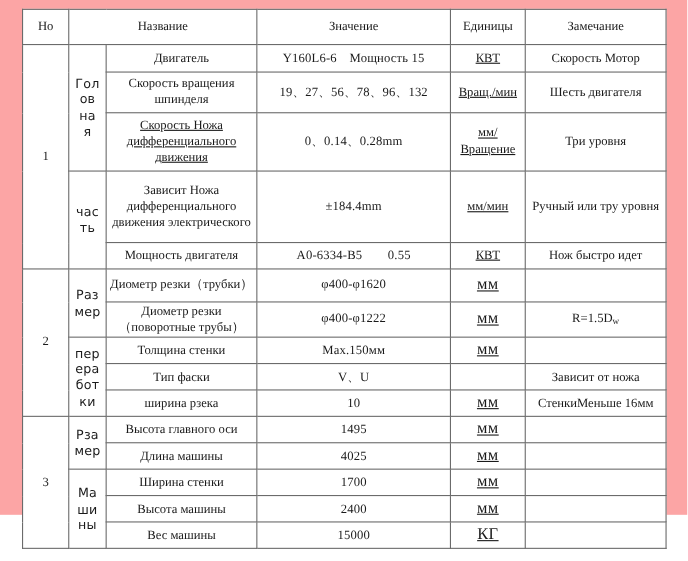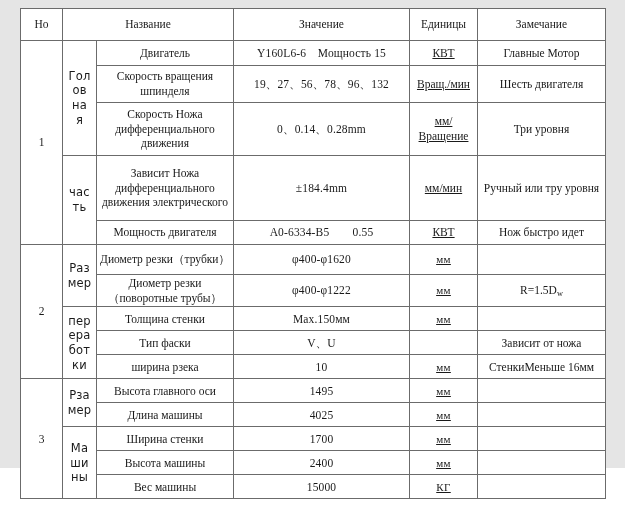--- a/index.html
+++ b/index.html
@@ -12,21 +12,21 @@
     height: 510px;
     font-family: "Liberation Serif", "DejaVu Serif", serif;
     color: #1a1a1a;
     overflow: hidden;
   }
 
   #sheet {
     position: relative;
     width: 625px;
     height: 468px;
-    background: #e5e5e5;
+    background: #fca5a5;
   }
 
   table.spec {
     position: absolute;
     left: 20px;
     top: 8px;
     width: 585px;
     border-collapse: collapse;
     table-layout: fixed;
     background: #ffffff;
@@ -89,30 +89,30 @@
   td.unit-cell {
     font-size: 10.5px;
     text-decoration: underline;
   }
 
   td.remark-cell {
     font-size: 11.5px;
   }
 
   
-  .unit-sm { font-size: 11px; letter-spacing: 0.4px; }
+  .unit-sm { font-size: 15px; letter-spacing: 0.4px; }
 
   sub {
     font-size: 72%;
     vertical-align: -0.22em;
   }
 
   .r-tall-1 { height: 22px; font-family: Liberation Serif, serif; }
   .r-tall-2 { height: 34px; }
-  .r-tall-3 { height: 50px; }
+  .r-tall-3 { height: 50px; text-decoration: underline; }
   .r-tall-4 { height: 62px; }
   .r-std    { height: 21px; }
   .r-med    { height: 27px; }
 </style>
 </head>
 <body>
 
 <div id="sheet">
 
   <table class="spec">
@@ -141,21 +141,21 @@
         <td class="no-cell" rowspan="5">1</td>
         <td class="vgroup" rowspan="3">
           <span class="vstack">Гол
 ов
 на
 я</span>
         </td>
         <td class="name-cell r-tall-1">Двигатель</td>
         <td class="value-cell">Y160L6-6　Мощность 15</td>
         <td class="unit-cell">КВТ</td>
-        <td class="remark-cell">Главные Мотор</td>
+        <td class="remark-cell">Скорость Мотор</td>
       </tr>
 
       <tr>
         <td class="name-cell r-tall-2">Скорость вращения шпинделя</td>
         <td class="value-cell">19、27、56、78、96、132</td>
         <td class="unit-cell">Вращ./мин</td>
         <td class="remark-cell">Шесть двигателя</td>
       </tr>
 
       <tr>

